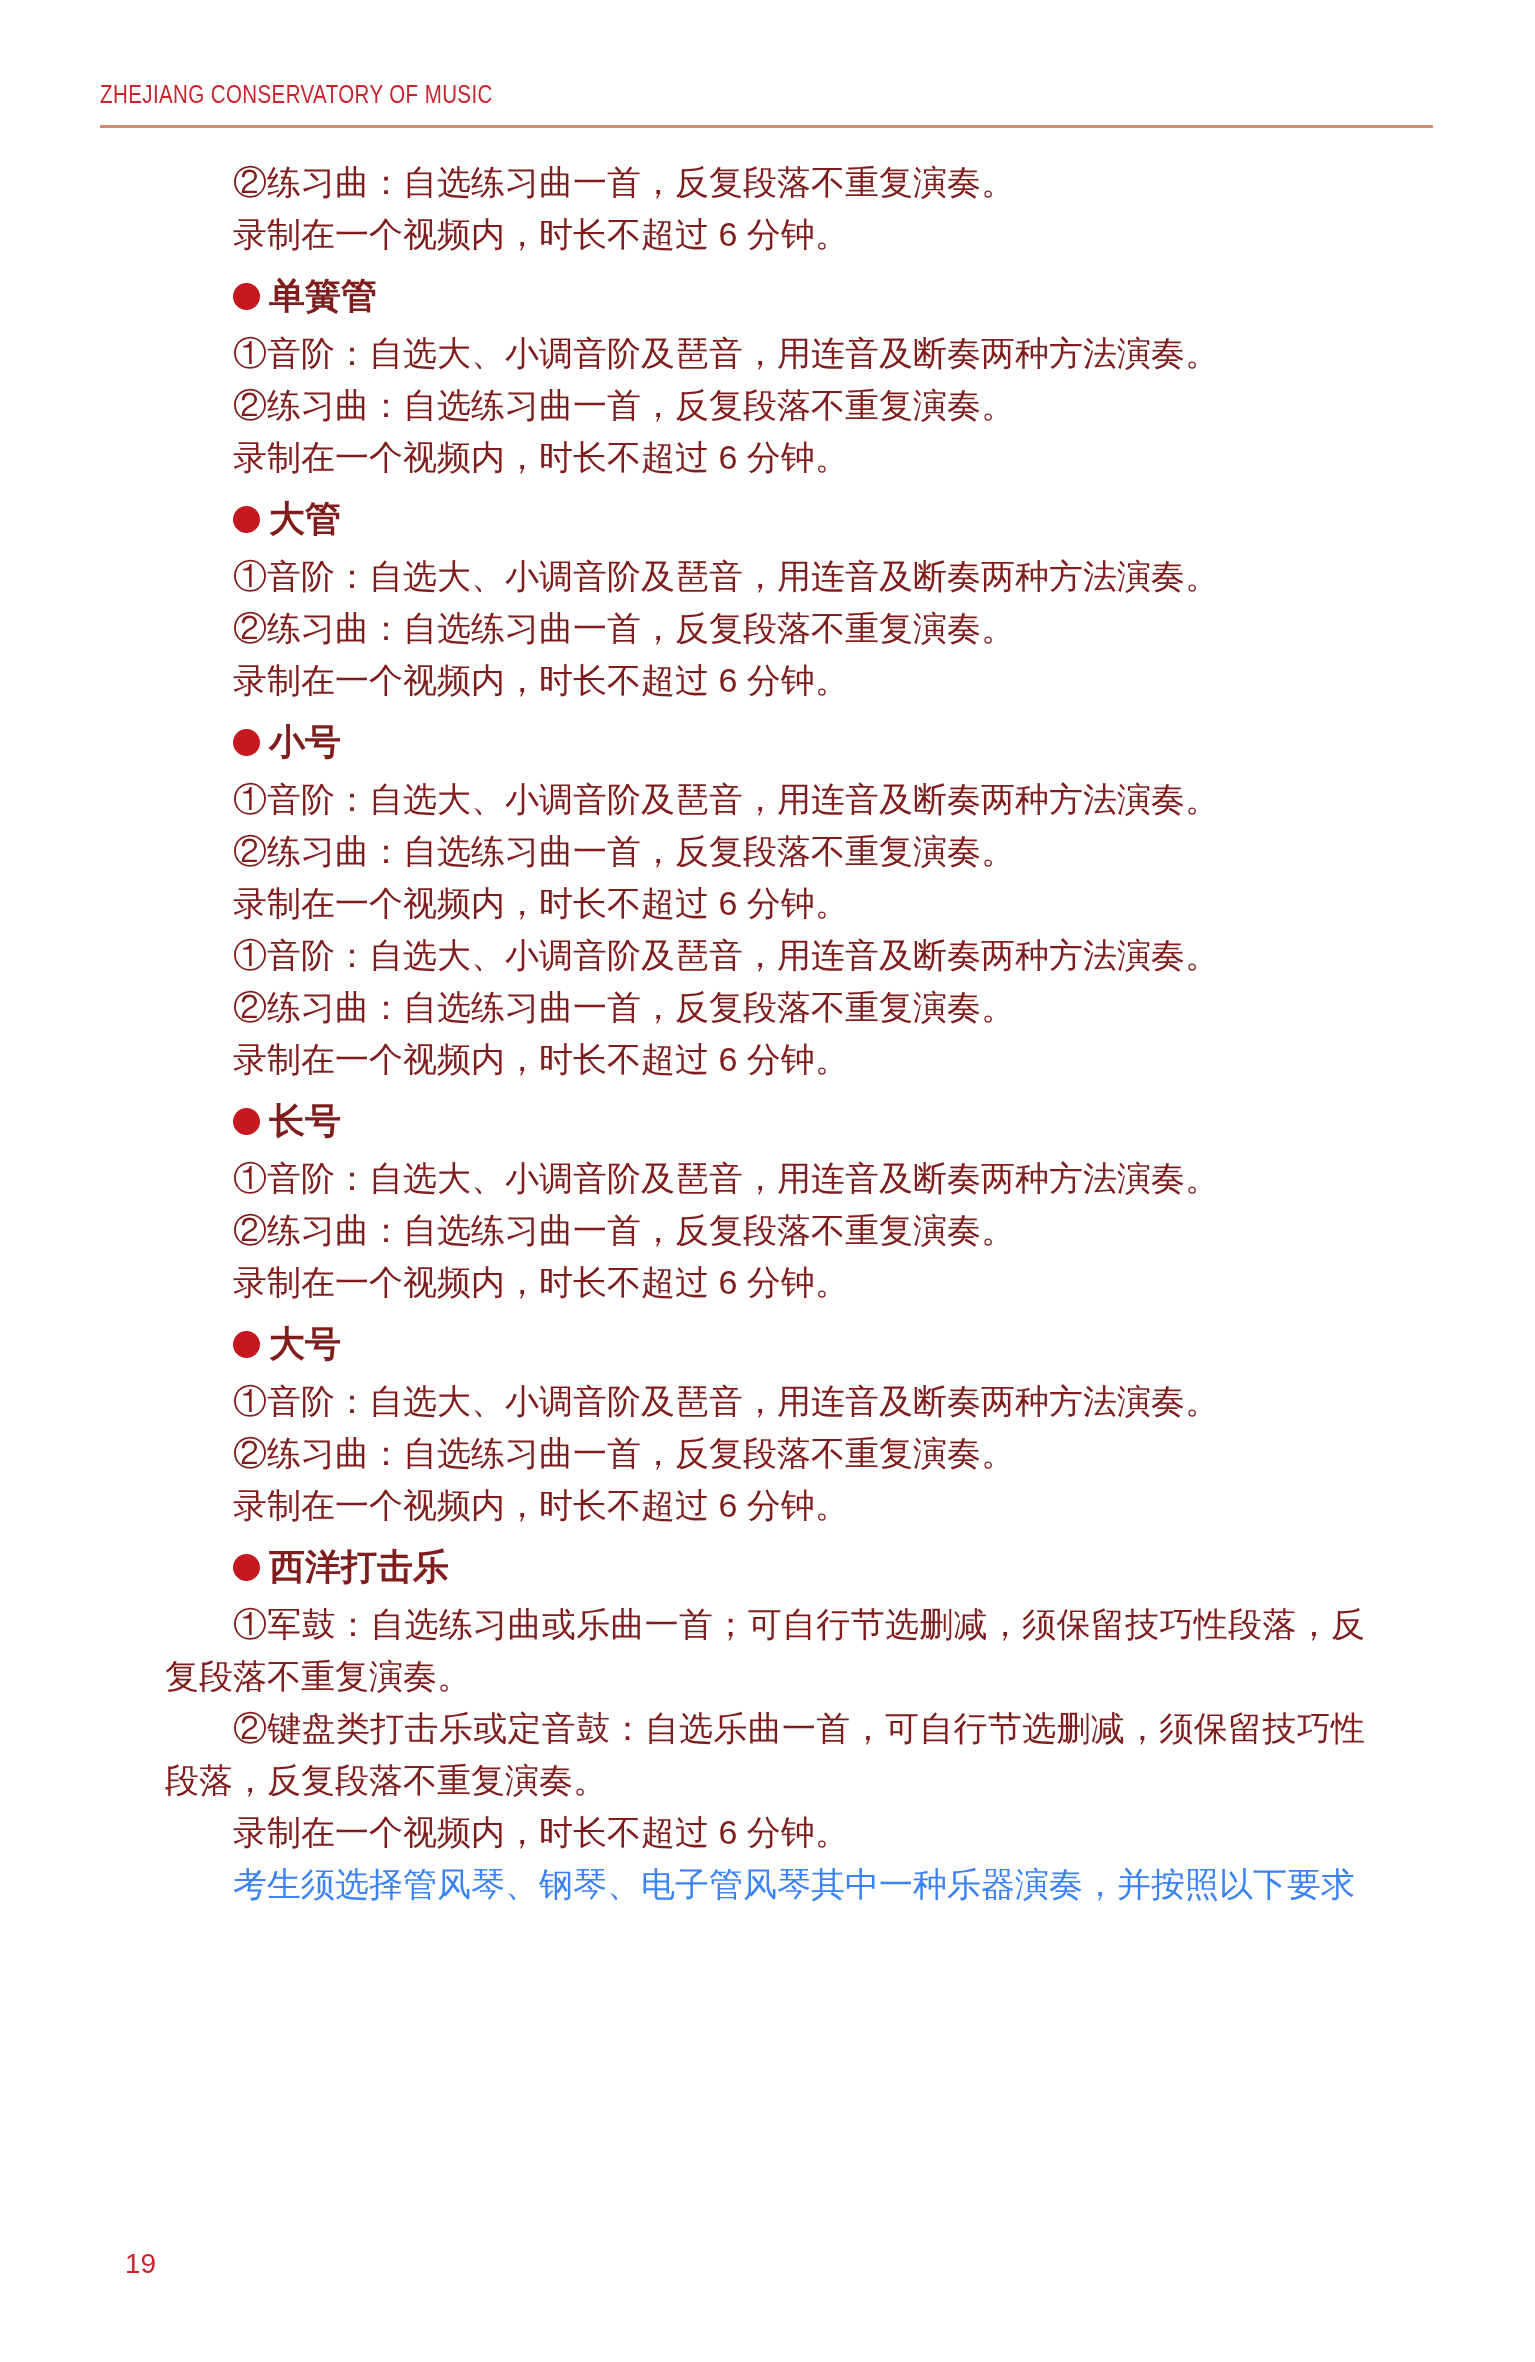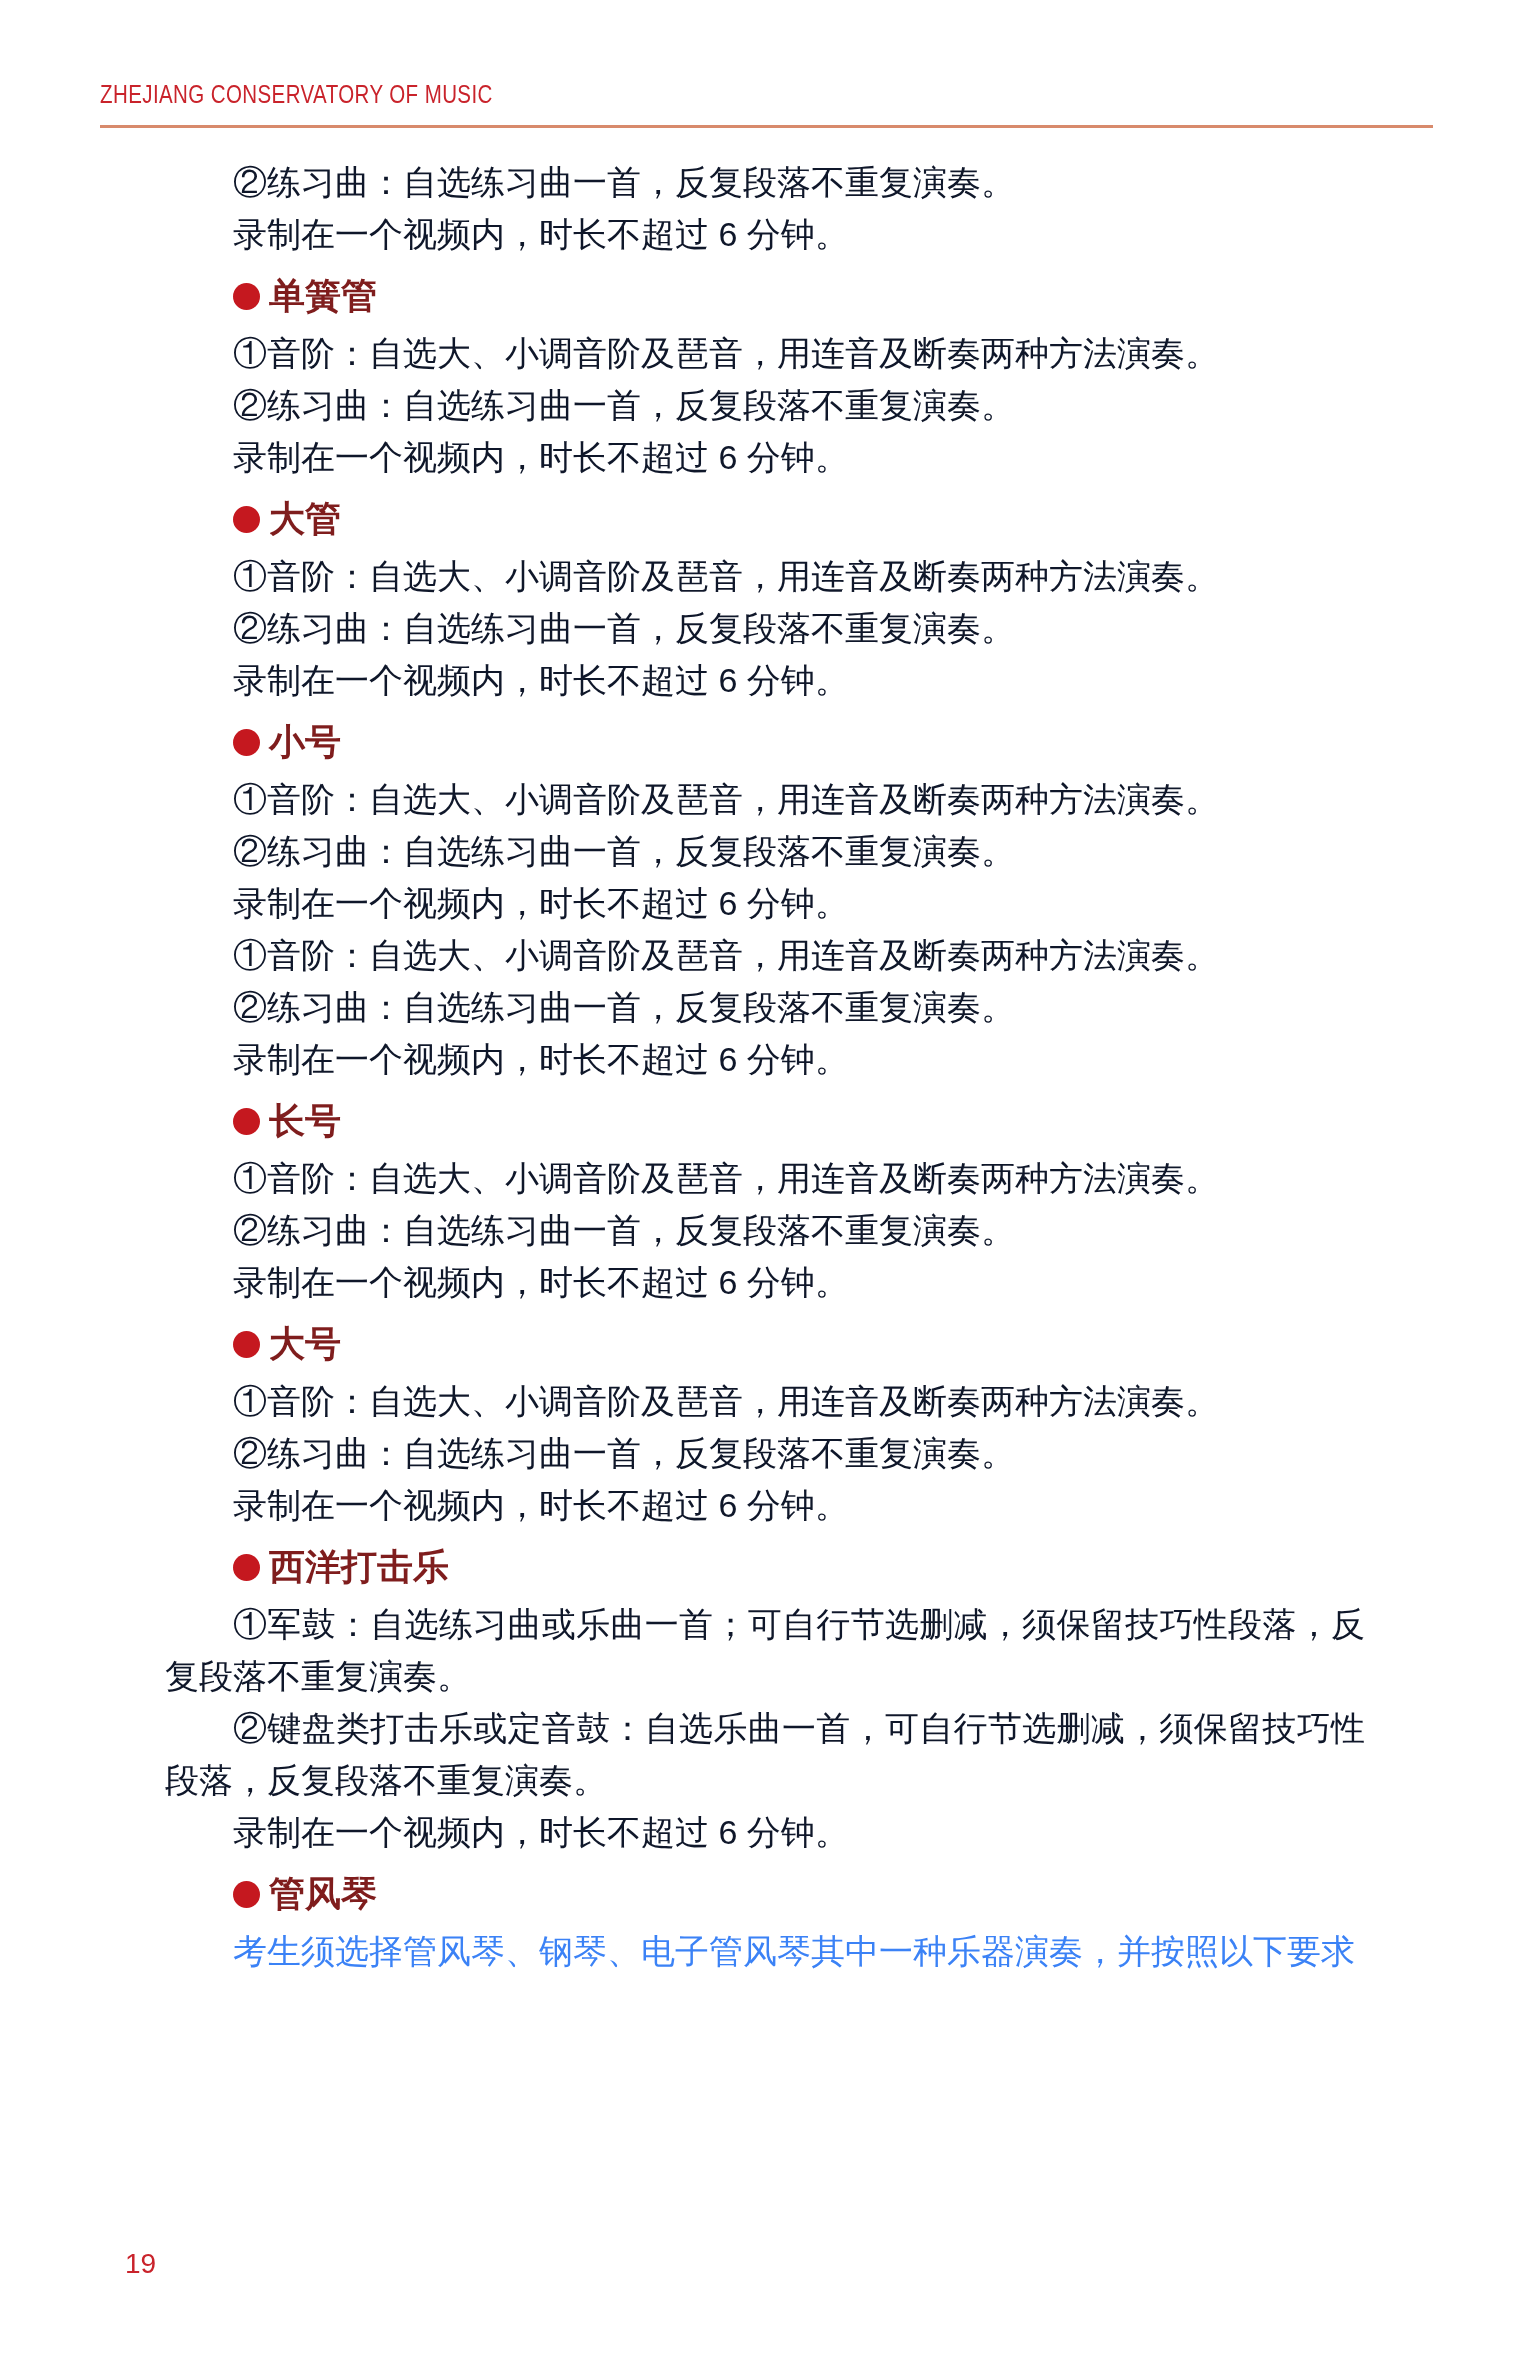--- a/index.html
+++ b/index.html
@@ -43,21 +43,21 @@
     position: absolute;
     left: 165px;
     top: 156px;
     width: 1200px;
   }
   .body-line {
     margin: 0;
     font-size: 34px;
     line-height: 52px;
     font-weight: 300;
-    color: #0f172a;
+    color: #7f1d1d;
     text-align: justify;
     text-indent: 68px;
     letter-spacing: 0;
   }
   .body-line.bold {
     font-weight: 400;
     color: #3b82f6;
   }
   .section-head {
     display: flex;
@@ -142,22 +142,18 @@
       <p class="body-line">①音阶：自选大、小调音阶及琶音，用连音及断奏两种方法演奏。</p>
       <p class="body-line">②练习曲：自选练习曲一首，反复段落不重复演奏。</p>
       <p class="body-line">录制在一个视频内，时长不超过 6 分钟。</p>
       <div class="section-head">
         <span class="bullet"></span>
         <h2 class="section-title">西洋打击乐</h2>
       </div>
       <p class="body-line">①军鼓：自选练习曲或乐曲一首；可自行节选删减，须保留技巧性段落，反复段落不重复演奏。</p>
       <p class="body-line">②键盘类打击乐或定音鼓：自选乐曲一首，可自行节选删减，须保留技巧性段落，反复段落不重复演奏。</p>
       <p class="body-line">录制在一个视频内，时长不超过 6 分钟。</p>
-      <div class="section-head">
-        <span class="bullet"></span>
-        <h2 class="section-title">管风琴</h2>
-      </div>
       <p class="body-line bold">考生须选择管风琴、钢琴、电子管风琴其中一种乐器演奏，并按照以下要求</p>
     </main>
 
   <div class="page-number">19</div>
 
 </div>
 
 </body></html>

